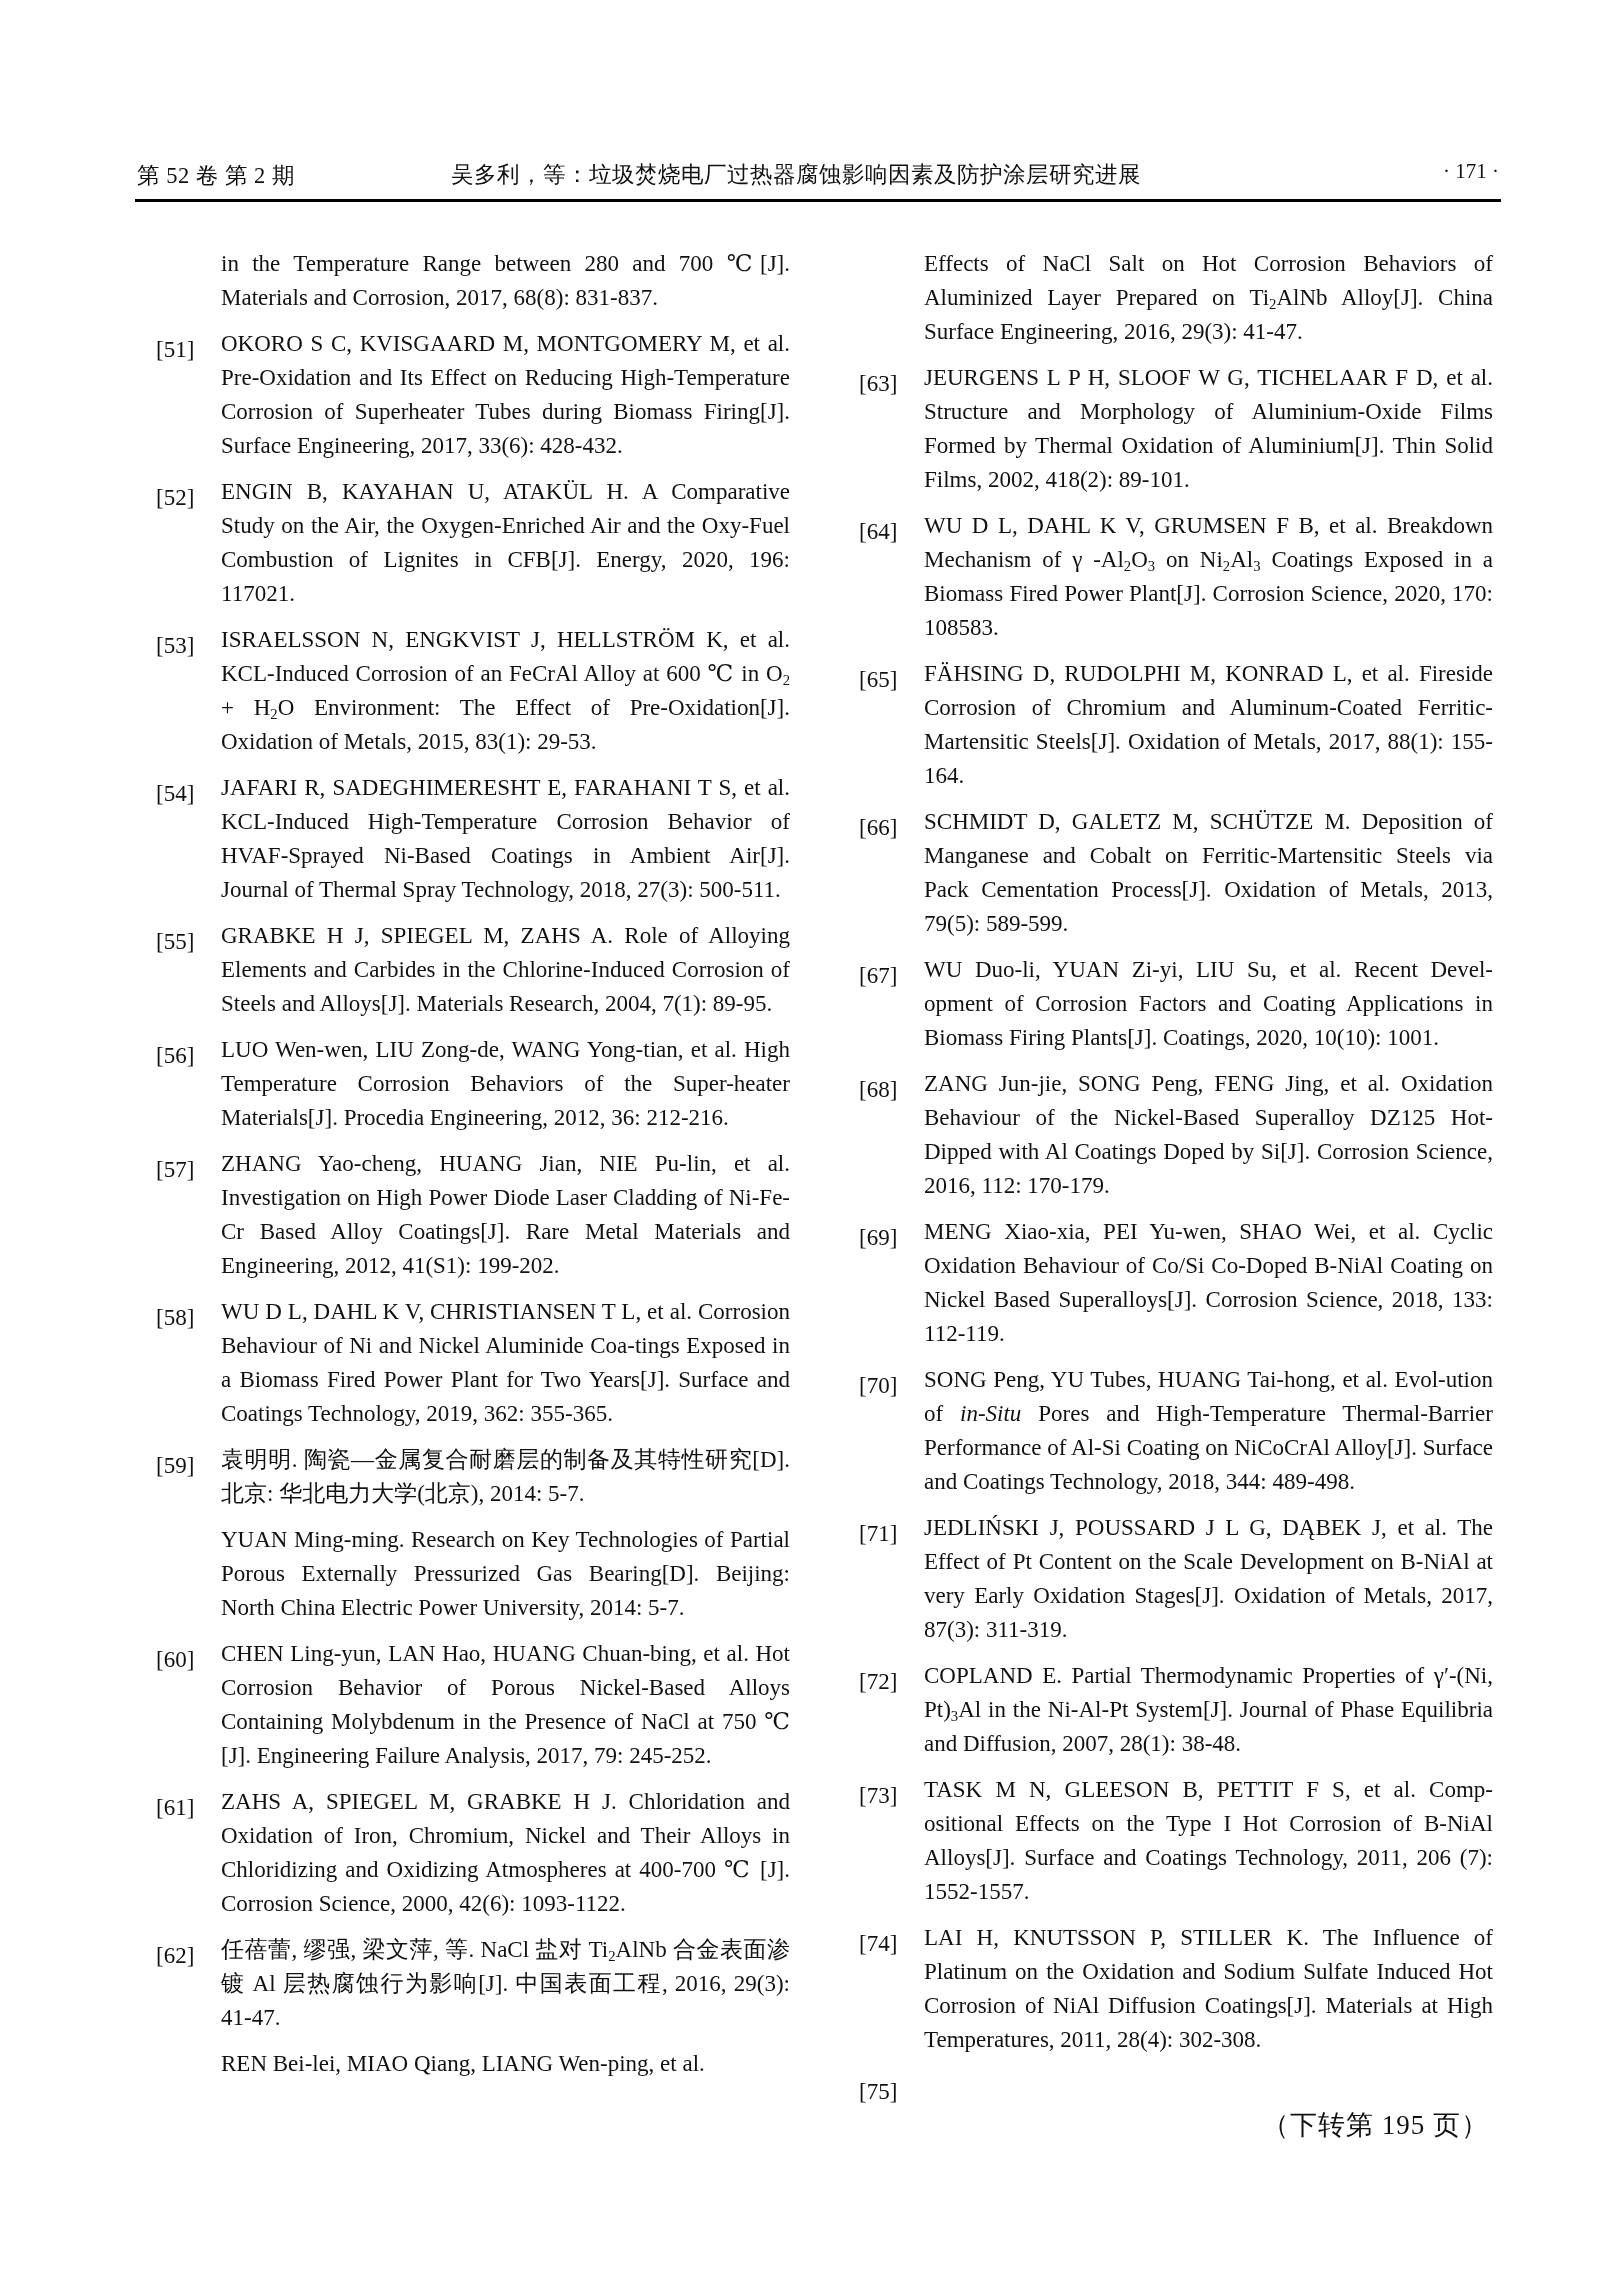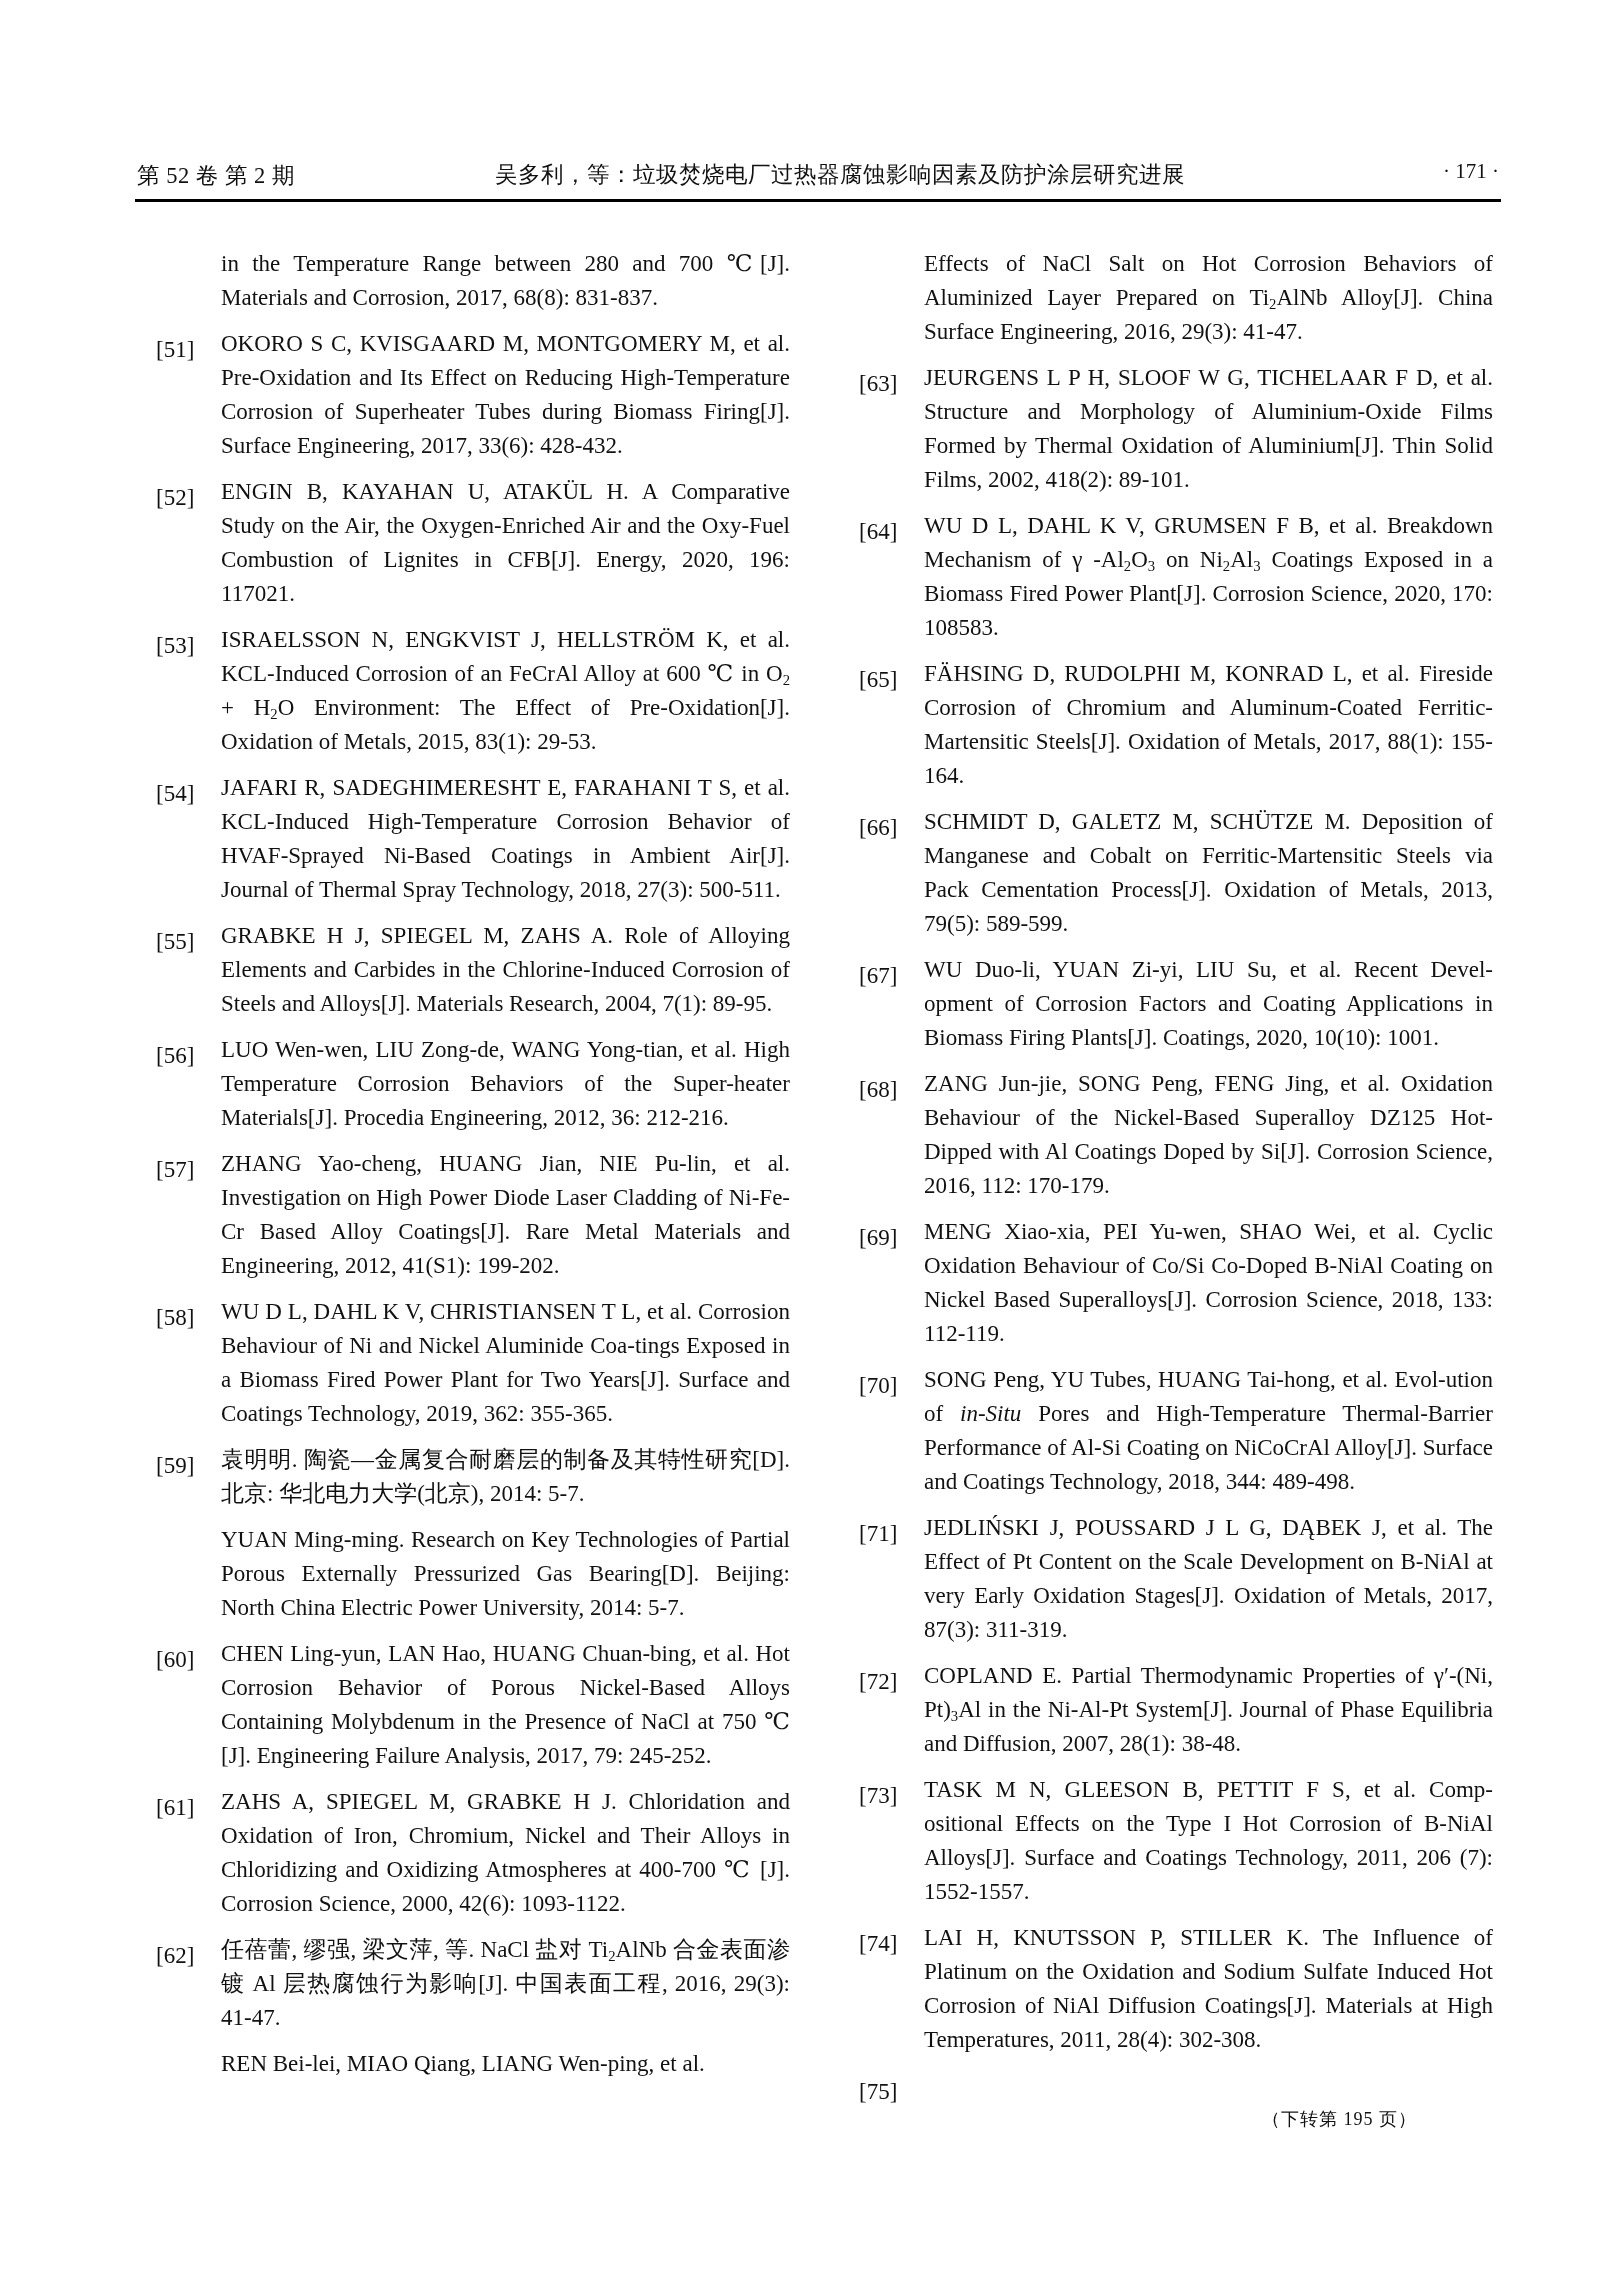--- a/index.html
+++ b/index.html
@@ -1,33 +1,33 @@
 <!DOCTYPE html>
 <html><head>
 <meta charset="utf-8">
 <style>
   html, body { margin: 0; padding: 0; background: #ffffff; }
   body { width: 1621px; height: 2293px; position: relative; overflow: hidden;
          font-family: "Liberation Serif", "DejaVu Serif", serif; color: #111; }
   .header { position: absolute; left: 135px; top: 155px; width: 1366px; height: 49px; }
   .header .left { position: absolute; left: 2px; top: 5px; font-size: 22.5px; letter-spacing: 0.5px; }
-  .header .center { position: absolute; left: 316px; top: 3.9px; font-size: 22.5px; letter-spacing: 0.5px; margin-left: 44px; }
+  .header .center { position: absolute; left: 316px; top: 3.9px; font-size: 22.5px; letter-spacing: 0.5px; }
   .header .right { position: absolute; right: 2px; top: 3.9px; font-size: 21px; }
   .header-rule { position: absolute; left: 135px; top: 199px; width: 1366px; height: 2.9px; background: #000; }
 
   .col { position: absolute; top: 235px; width: 667px; font-size: 23px; line-height: 34px; }
   .col.left { left: 135px; }
   .col.right { left: 838px; }
   .ref { position: relative; padding-left: 74px; }
   .ref .num { position: absolute; left: 21px; top: 0; margin-top: 6px; }
   .ref .body { display: block; text-align: justify; text-align-last: left; hyphens: none; }
   .ref .body p { margin: 12px; text-align: justify; }
   sub { font-size: 14.7px; vertical-align: -3.9px; line-height: 0; }
   i { font-style: italic; }
-  .continue { position: absolute; left: 1262px; top: 2107px; font-size: 18px; letter-spacing: 1px; }
+  .continue { position: absolute; left: 1262px; top: 2107px; font-size: 27px; letter-spacing: 1px; }
 </style>
 </head>
 <body>
 
 <div class="header">
   <span class="left">第 52 卷  第 2 期</span>
   <span class="center">吴多利，等：垃圾焚烧电厂过热器腐蚀影响因素及防护涂层研究进展</span>
   <span class="right">· 171 ·</span>
 </div>
 <div class="header-rule"></div>

